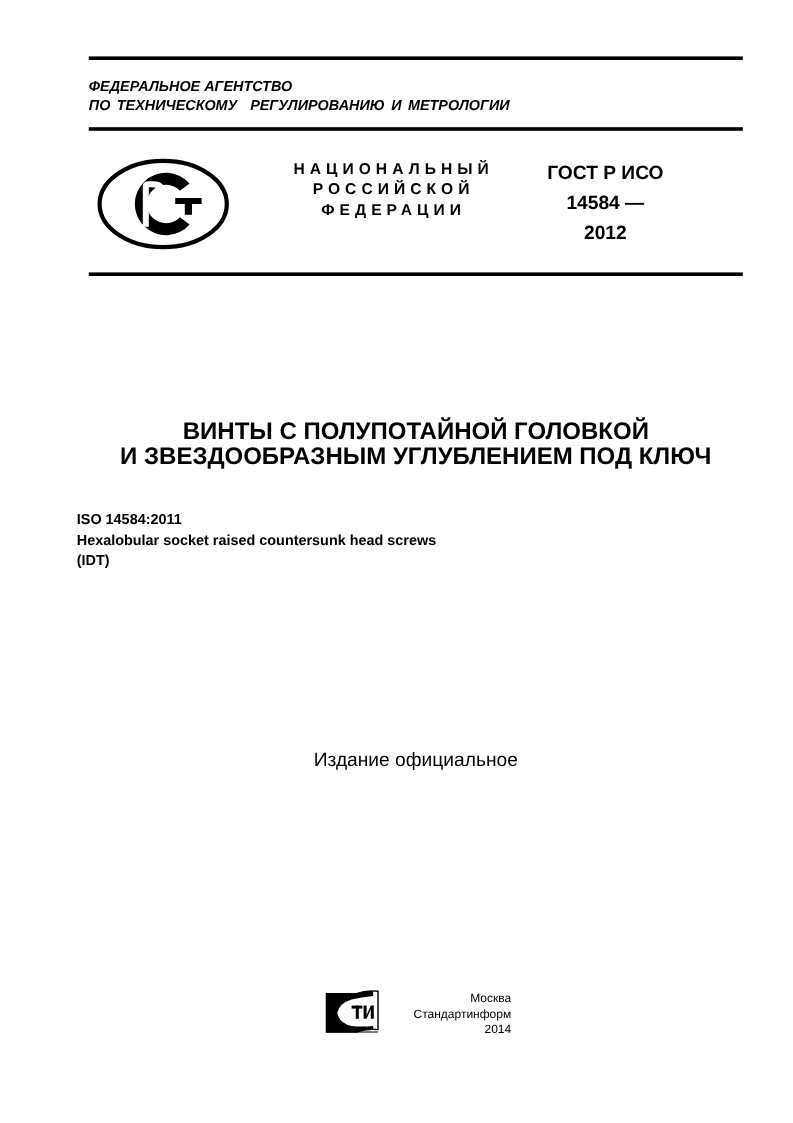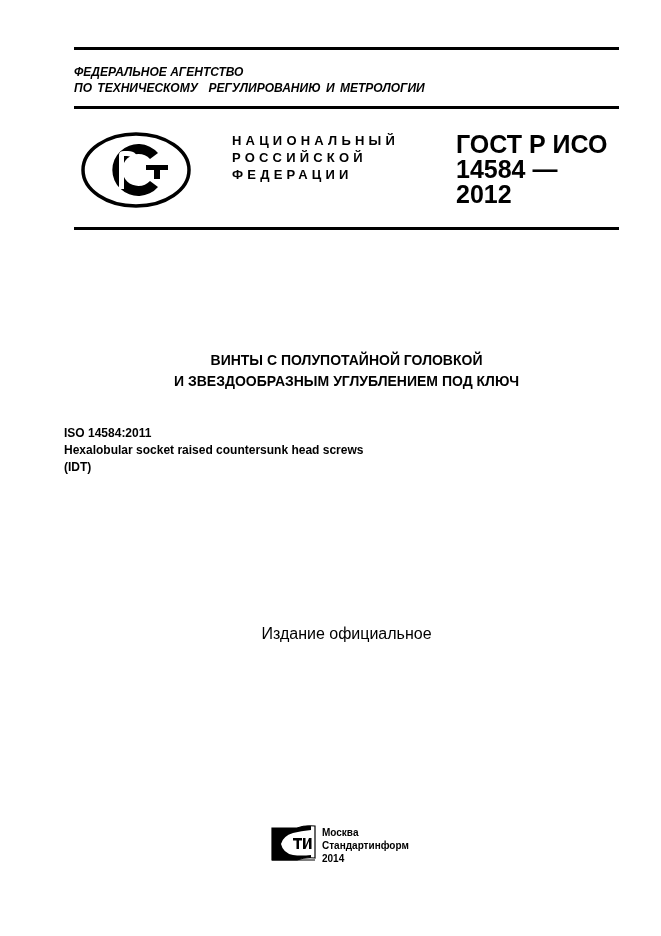--- a/index.html
+++ b/index.html
@@ -39,41 +39,43 @@
       left: 80px;
       top: 131px;
       width: 112px;
       height: 78px;
     }
     .natstd {
       position: absolute;
       left: 232px;
       top: 132px;
       width: 192px;
+      text-align: center;
       font-weight: bold;
       font-size: 13px;
       line-height: 17px;
       letter-spacing: 4.2px;
     }
     .gostnum {
       position: absolute;
       left: 456px;
       top: 132px;
       font-weight: bold;
-      font-size: 25px;
+      font-size: 16px;
       line-height: 25px;
+      text-align: center;
     }
     .title {
       position: absolute;
       left: 74px;
       width: 545px;
       top: 350px;
       text-align: center;
       font-weight: bold;
-      font-size: 14px;
+      font-size: 20px;
       line-height: 21px;
     }
     .iso {
       position: absolute;
       left: 64px;
       width: 545px;
       top: 425px;
       text-align: left;
       font-weight: bold;
       font-size: 12px;
@@ -93,22 +95,22 @@
       left: 271px;
       top: 824px;
       width: 46px;
       height: 38px;
     }
     .publisher {
       position: absolute;
       left: 322px;
       width: 104px;
       top: 826px;
-      text-align: left;
-      font-weight: bold;
+      text-align: right;
+      font-weight: normal;
       font-size: 10px;
       line-height: 13px;
     }
   </style>
 </head>
 <body>
 
 <div class="rule" style="top:47px;"></div>
 
 <div class="agency">

